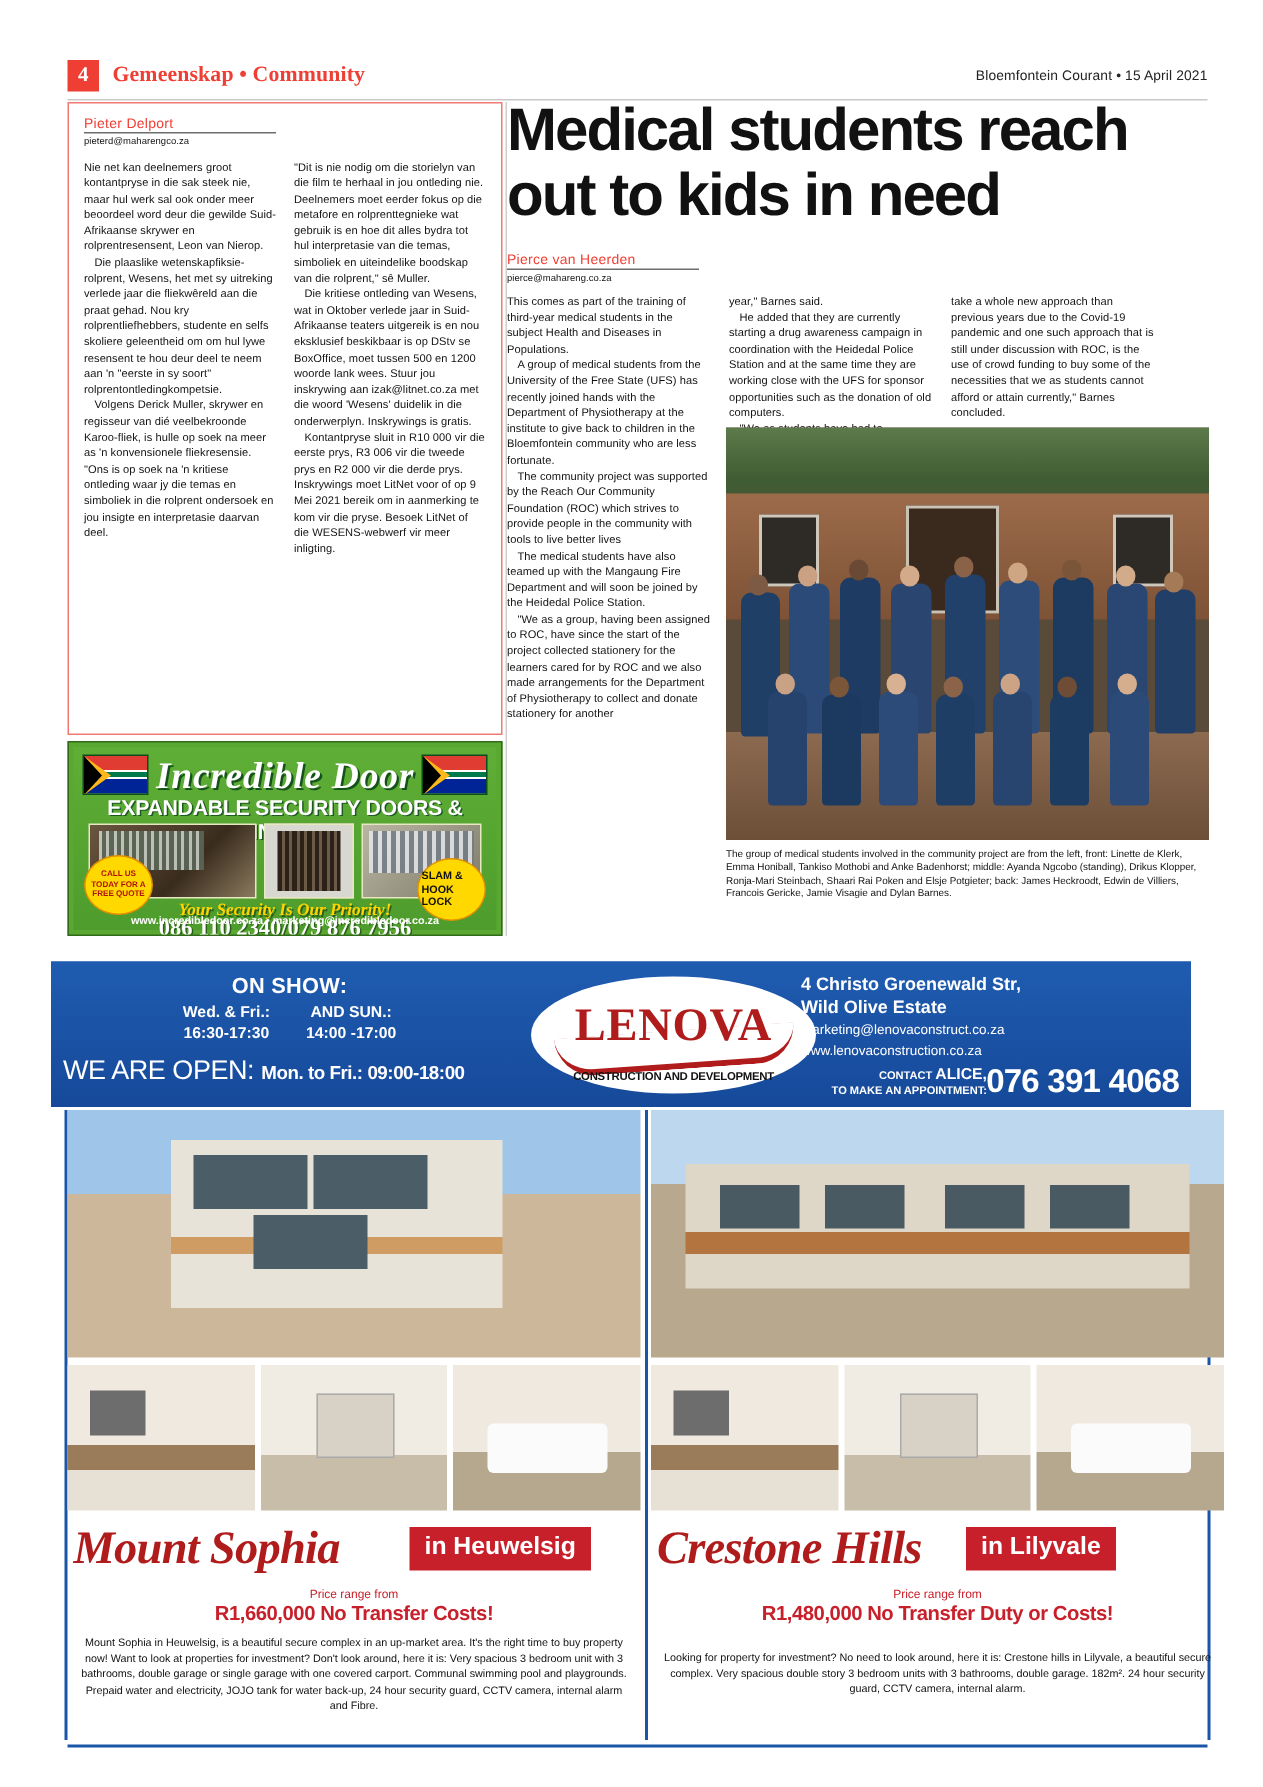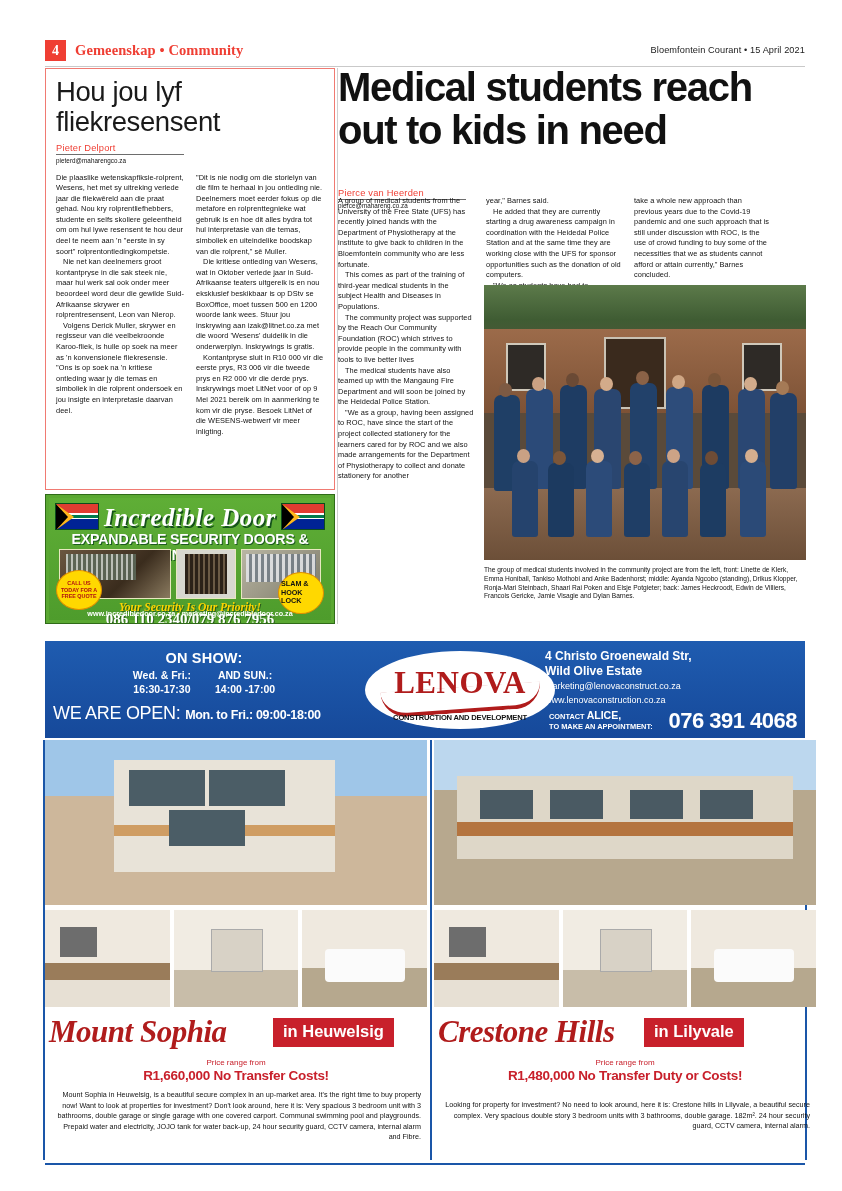--- a/index.html
+++ b/index.html
@@ -117,21 +117,21 @@
     display:flex; align-items:center; justify-content:center; 
     font-size:7.2px; font-weight:bold; color:#111; line-height:8.4px; padding:2px;
   }
 
   
   .main-head {
     position:absolute; left:338px; top:66px; width:470px;
     font-size:40px; line-height:43px; font-weight:bold; color:#111;
     letter-spacing:-1.3px;
   }
-  .main-byline { position:absolute; left:338px; top:168px; width:135px;margin-top:20px; }
+  .main-byline { position:absolute; left:338px; top:168px; width:135px; }
   .main-cols { position:absolute; left:338px; top:196px; width:470px; }
   .mcol { position:absolute; width:136px; }
   .mcol.c1 { left:0; top:0; }
   .mcol.c2 { left:148px; top:0; }
   .mcol.c3 { left:296px; top:0; }
 
   
   .main-photo {
     position:absolute; left:484px; top:285px; width:322px; height:275px;
     overflow:hidden; background:#5a4a3a;
@@ -150,21 +150,21 @@
   .person { position:absolute; border-radius:7px 7px 3px 3px; }
   .p-head { position:absolute; width:13px; height:14px; border-radius:50%; }
 
   .caption {
     position:absolute; left:484px; top:566px; width:322px;
     font-size:6.6px; line-height:8.8px; color:#111;
   }
 
   
   .lenova {
-    position:absolute; left:45px; top:641px; width:760px; height:97px;
+    position:absolute; left:34px; top:641px; width:760px; height:97px;
     background:#1a56a8;
     background-image:linear-gradient(180deg,#1f5cb0 0%,#16499a 100%);
     color:#fff; overflow:hidden;
   }
   .len-left { position:absolute; left:14px; top:9px; width:290px; text-align:center; }
   .on-show { font-size:14.5px; font-weight:bold; letter-spacing:0.2px; }
   .hrs { display:flex; justify-content:center; gap:24px; margin-top:2px; }
   .hrs div { font-size:10.5px; font-weight:bold; line-height:14px;text-align:center; }
   .we-open { position:absolute; left:8px; top:62px; font-size:18px; font-weight:normal; letter-spacing:-0.3px; }
   .we-open b { font-size:12.5px; font-weight:bold; }
@@ -185,21 +185,21 @@
     transform:rotate(-4deg);
   }
   .len-tag {
     position:absolute; left:0; right:0; bottom:7px; text-align:center;
     font-size:7.6px; font-weight:bold; color:#111; letter-spacing:-0.2px;
   }
   .len-right { position:absolute; right:10px; top:8px; width:250px; text-align:left; }
   .len-addr { font-size:12px; font-weight:bold; line-height:14.5px; }
   .len-mail { font-size:9px; line-height:12px; margin-top:2px; }
   .len-contact {
-    position:absolute; right:136px; bottom:6px; width:120px; 
+    position:absolute; right:136px; bottom:6px; width:120px; text-align:right;
     font-size:7.4px; font-weight:bold; line-height:10px;
   }
   .len-contact b { font-size:10.5px; }
   .len-phone {
     position:absolute; right:8px; bottom:4px; font-size:22px; font-weight:bold;
     letter-spacing:-0.5px;
   }
 
   
   .prop { position:absolute; top:740px; width:382px; height:420px; }
@@ -239,21 +239,21 @@
   }
   .price-from {
     position:absolute; left:0; width:382px; top:318px; text-align:center;
     font-size:8px; color:#c8202b;
   }
   .price-main {
     position:absolute; left:0; width:382px; top:328px; text-align:center;
     font-size:13.5px; font-weight:bold; color:#c8202b; letter-spacing:-0.3px;
   }
   .prop-desc {
-    position:absolute; left:6px; width:370px; top:350px; text-align:right;
+    position:absolute; left:6px; width:370px; top:350px; text-align:center;
     font-size:7.2px; line-height:10.6px; color:#111;
   }
   .prop-desc.r { top:360px; }
 
   .bottom-rule { position:absolute; left:45px; top:1163px; width:760px; height:2px; background:#1a56a8; }
   .side-rule { position:absolute; left:430px; top:740px; width:2px; height:420px; background:#1a56a8; }
   .outer-rule-l { position:absolute; left:43px; top:740px; width:2px; height:420px; background:#1a56a8; }
   .outer-rule-r { position:absolute; left:805px; top:740px; width:2px; height:420px; background:#1a56a8; }
   .vert-div { position:absolute; left:337px; top:68px; width:1px; height:556px; background:#cfcfcf; }
 </style>
@@ -264,30 +264,29 @@
 
   <div class="masthead">
     <div class="page-num">4</div>
     <div class="section-title">Gemeenskap • Community</div>
     <div class="masthead-right">Bloemfontein Courant  •  15 April 2021</div>
   </div>
   <div class="masthead-rule"></div>
   <div class="vert-div"></div>
 
   <div class="left-box">
-    <div class="left-head">Hou jou lyf fliekresensent</div>
     <div>
       <div class="byline-name">Pieter Delport</div>
       <div class="byline-rule"></div>
       <div class="byline-mail">pieterd@maharengco.za</div>
     </div>
     <div class="left-cols">
       <div class="left-col">
+        <p class="body-p">Nie net kan deelnemers groot kontantpryse in die sak steek nie, maar hul werk sal ook onder meer beoordeel word deur die gewilde Suid-Afrikaanse skrywer en rolprentresensent, Leon van Nierop.</p>
         <p class="body-p">Die plaaslike wetenskapfiksie-rolprent, Wesens, het met sy uitreking verlede jaar die fliekwêreld aan die praat gehad. Nou kry rolprentliefhebbers, studente en selfs skoliere geleentheid om om hul lywe resensent te hou deur deel te neem aan 'n "eerste in sy soort" rolprentontledingkompetsie.</p>
-        <p class="body-p">Nie net kan deelnemers groot kontantpryse in die sak steek nie, maar hul werk sal ook onder meer beoordeel word deur die gewilde Suid-Afrikaanse skrywer en rolprentresensent, Leon van Nierop.</p>
         <p class="body-p">Volgens Derick Muller, skrywer en regisseur van dié veelbekroonde Karoo-fliek, is hulle op soek na meer as 'n konvensionele fliekresensie. "Ons is op soek na 'n kritiese ontleding waar jy die temas en simboliek in die rolprent ondersoek en jou insigte en interpretasie daarvan deel.</p>
       </div>
       <div class="left-col">
         <p class="body-p">"Dit is nie nodig om die storielyn van die film te herhaal in jou ontleding nie. Deelnemers moet eerder fokus op die metafore en rolprenttegnieke wat gebruik is en hoe dit alles bydra tot hul interpretasie van die temas, simboliek en uiteindelike boodskap van die rolprent," sê Muller.</p>
         <p class="body-p">Die kritiese ontleding van Wesens, wat in Oktober verlede jaar in Suid-Afrikaanse teaters uitgereik is en nou eksklusief beskikbaar is op DStv se BoxOffice, moet tussen 500 en 1200 woorde lank wees. Stuur jou inskrywing aan izak@litnet.co.za met die woord 'Wesens' duidelik in die onderwerplyn. Inskrywings is gratis.</p>
         <p class="body-p">Kontantpryse sluit in R10 000 vir die eerste prys, R3 006 vir die tweede prys en R2 000 vir die derde prys. Inskrywings moet LitNet voor of op 9 Mei 2021 bereik om in aanmerking te kom vir die pryse. Besoek LitNet of die WESENS-webwerf vir meer inligting.</p>
       </div>
     </div>
   </div>
 
@@ -320,22 +319,22 @@
 
   <div class="main-head">Medical students reach out to kids in need</div>
   <div class="main-byline">
     <div class="byline-name">Pierce van Heerden</div>
     <div class="byline-rule"></div>
     <div class="byline-mail">pierce@mahareng.co.za</div>
   </div>
 
   <div class="main-cols">
     <div class="mcol c1">
+      <p class="body-p">This comes as part of the training of third-year medical students in the subject Health and Diseases in Populations.</p>
       <p class="body-p">A group of medical students from the University of the Free State (UFS) has recently joined hands with the Department of Physiotherapy at the institute to give back to children in the Bloemfontein community who are less fortunate.</p>
-      <p class="body-p">This comes as part of the training of third-year medical students in the subject Health and Diseases in Populations.</p>
       <p class="body-p">The community project was supported by the Reach Our Community Foundation (ROC) which strives to provide people in the community with tools to live better lives</p>
       <p class="body-p">The medical students have also teamed up with the Mangaung Fire Department and will soon be joined by the Heidedal Police Station.</p>
       <p class="body-p">"We as a group, having been assigned to ROC, have since the start of the project collected stationery for the learners cared for by ROC and we also made arrangements for the Department of Physiotherapy to collect and donate stationery for another</p>
     </div>
     <div class="mcol c2">
       <p class="body-p">year," Barnes said.</p>
       <p class="body-p">He added that they are currently starting a drug awareness campaign in coordination with the Heidedal Police Station and at the same time they are working close with the UFS for sponsor opportunities such as the donation of old computers.</p>
       <p class="body-p">"We as students have had to</p>
     </div>
     <div class="mcol c3">

